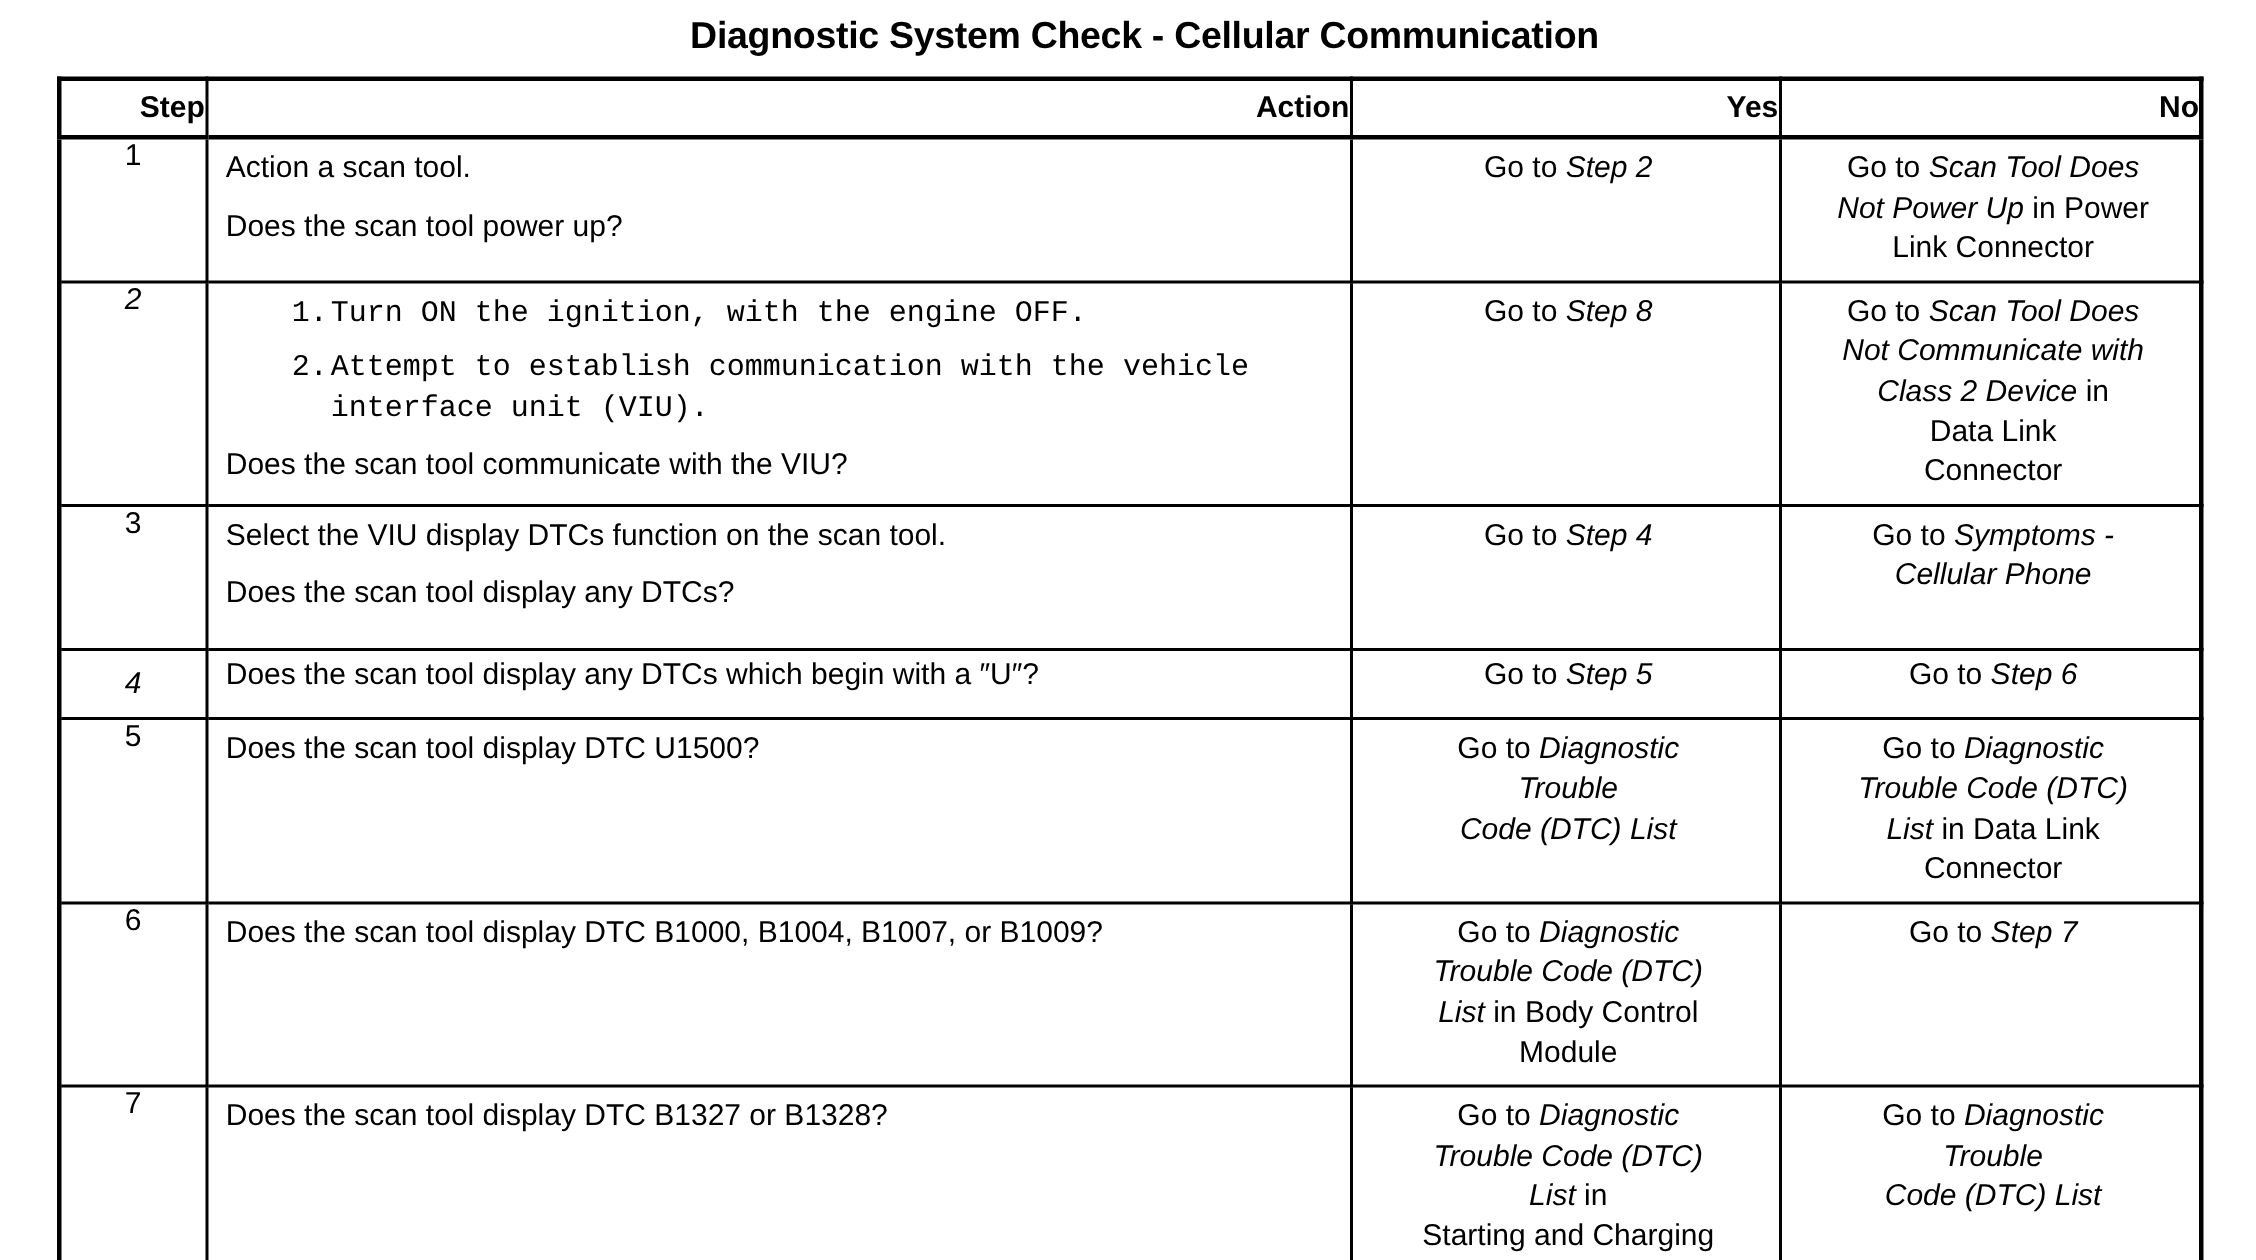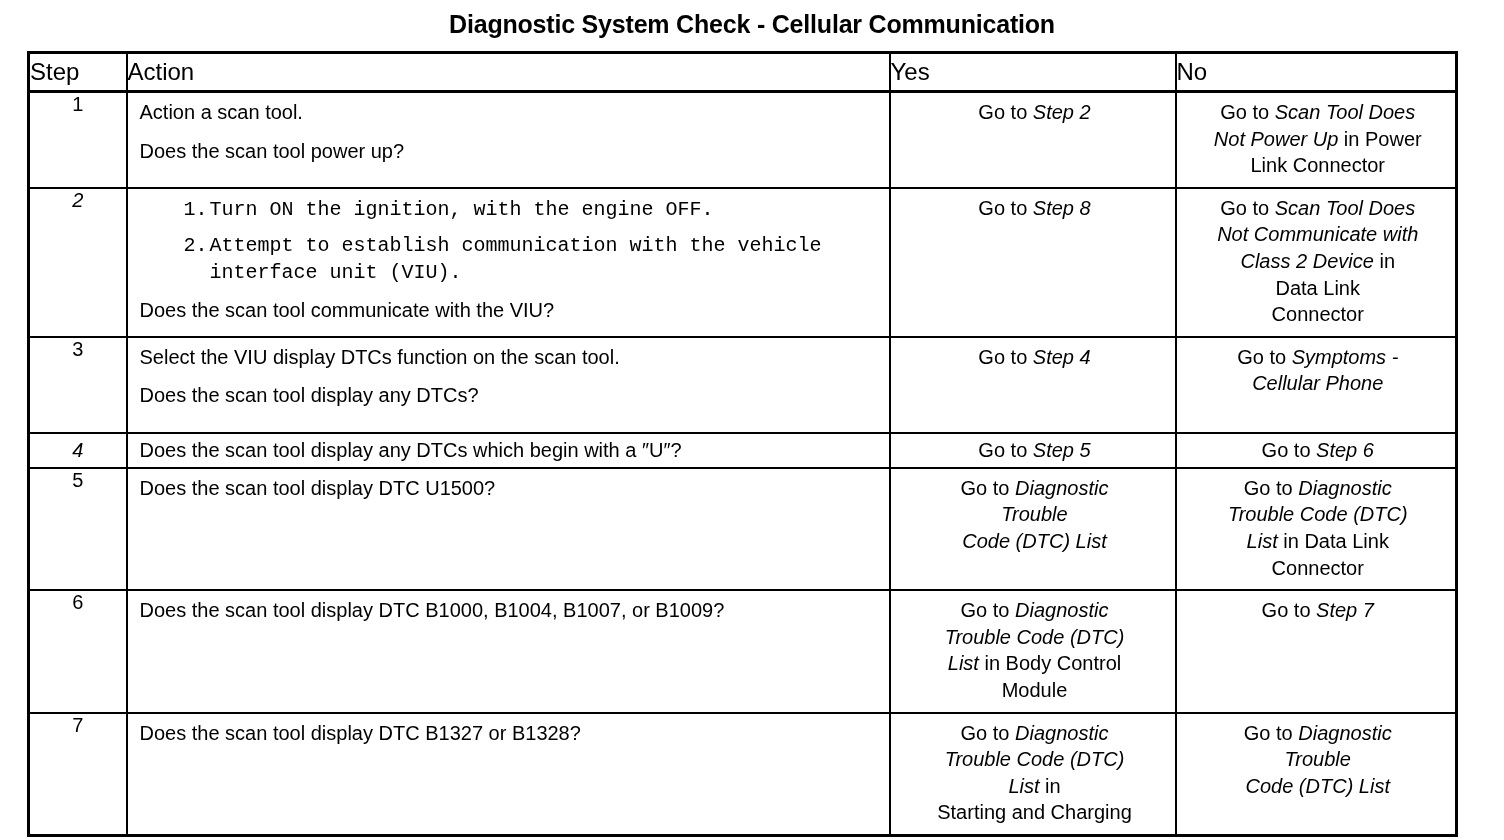--- a/index.html
+++ b/index.html
@@ -12,20 +12,21 @@
     height: 840px;
     font-family: "Liberation Sans", sans-serif;
     color: #000000;
     overflow: hidden;
   }
 
   .page {
     position: relative;
     width: 1294px;
     height: 840px;
+    margin-left: 11px;
   }
 
   .doc-title {
     position: absolute;
     left: 0;
     top: 10px;
     width: 1504px;
     text-align: center;
     font-size: 25px;
     font-weight: bold;
@@ -55,24 +56,24 @@
 
   
   col.c-step   { width: 98px; }
   col.c-action { width: 763px; }
   col.c-yes    { width: 286px; }
   col.c-no     { width: 281px; }
 
   
   tr.head th {
     height: 36px;
-    text-align: left;
+    text-align: right;
     vertical-align: middle;
-    font-size: 24px;
-    font-weight: normal;
+    font-size: 20px;
+    font-weight: bold;
     border-bottom: 3px solid #000;
   }
 
   
   .cell {
     box-sizing: border-box;
     width: 100%;
     height: 100%;
     font-size: 20px;
     line-height: 1.33;
@@ -125,21 +126,21 @@
     padding: 6px 2px 8px 6px;
     text-align: center;
   }
   td.ans-cell.v-top { vertical-align: top; }
 
   .ans-line { display: block; }
   i.bk { font-style: italic; }
 
   
   tr.compact td { height: 33px; }
-  tr.compact td.action-cell .cell { padding-top: 3px; padding-bottom: 3px; border-radius: 15px; }
+  tr.compact td.action-cell .cell { padding-top: 3px; padding-bottom: 15px; border-radius: 15px; }
   tr.compact td.ans-cell { vertical-align: middle; }
   tr.compact td.ans-cell .cell { padding-top: 3px; padding-bottom: 3px; }
   tr.compact td.step-cell { vertical-align: middle; }
 </style>
 </head>
 <body>
 
 <div class="page">
 
   <div class="doc-title">Diagnostic System Check - Cellular Communication</div>

